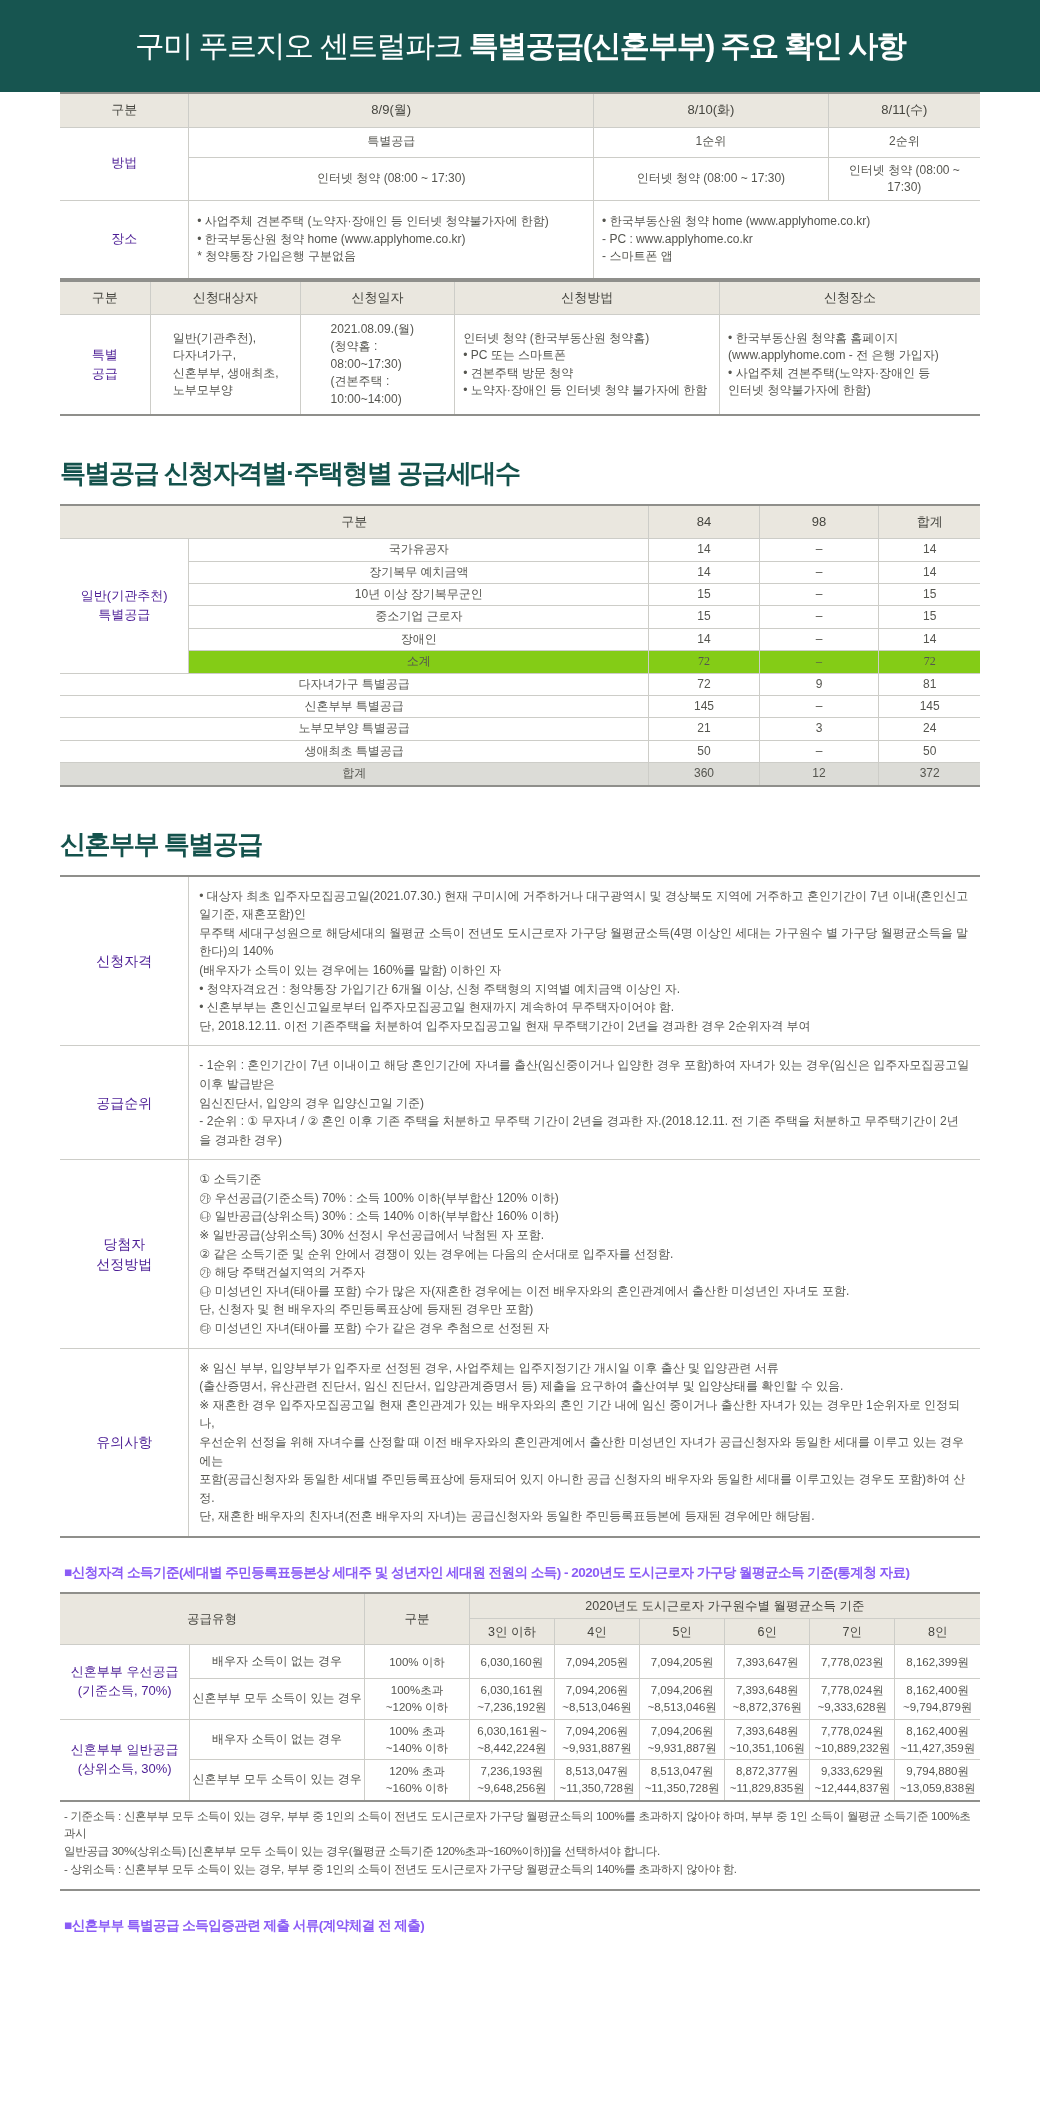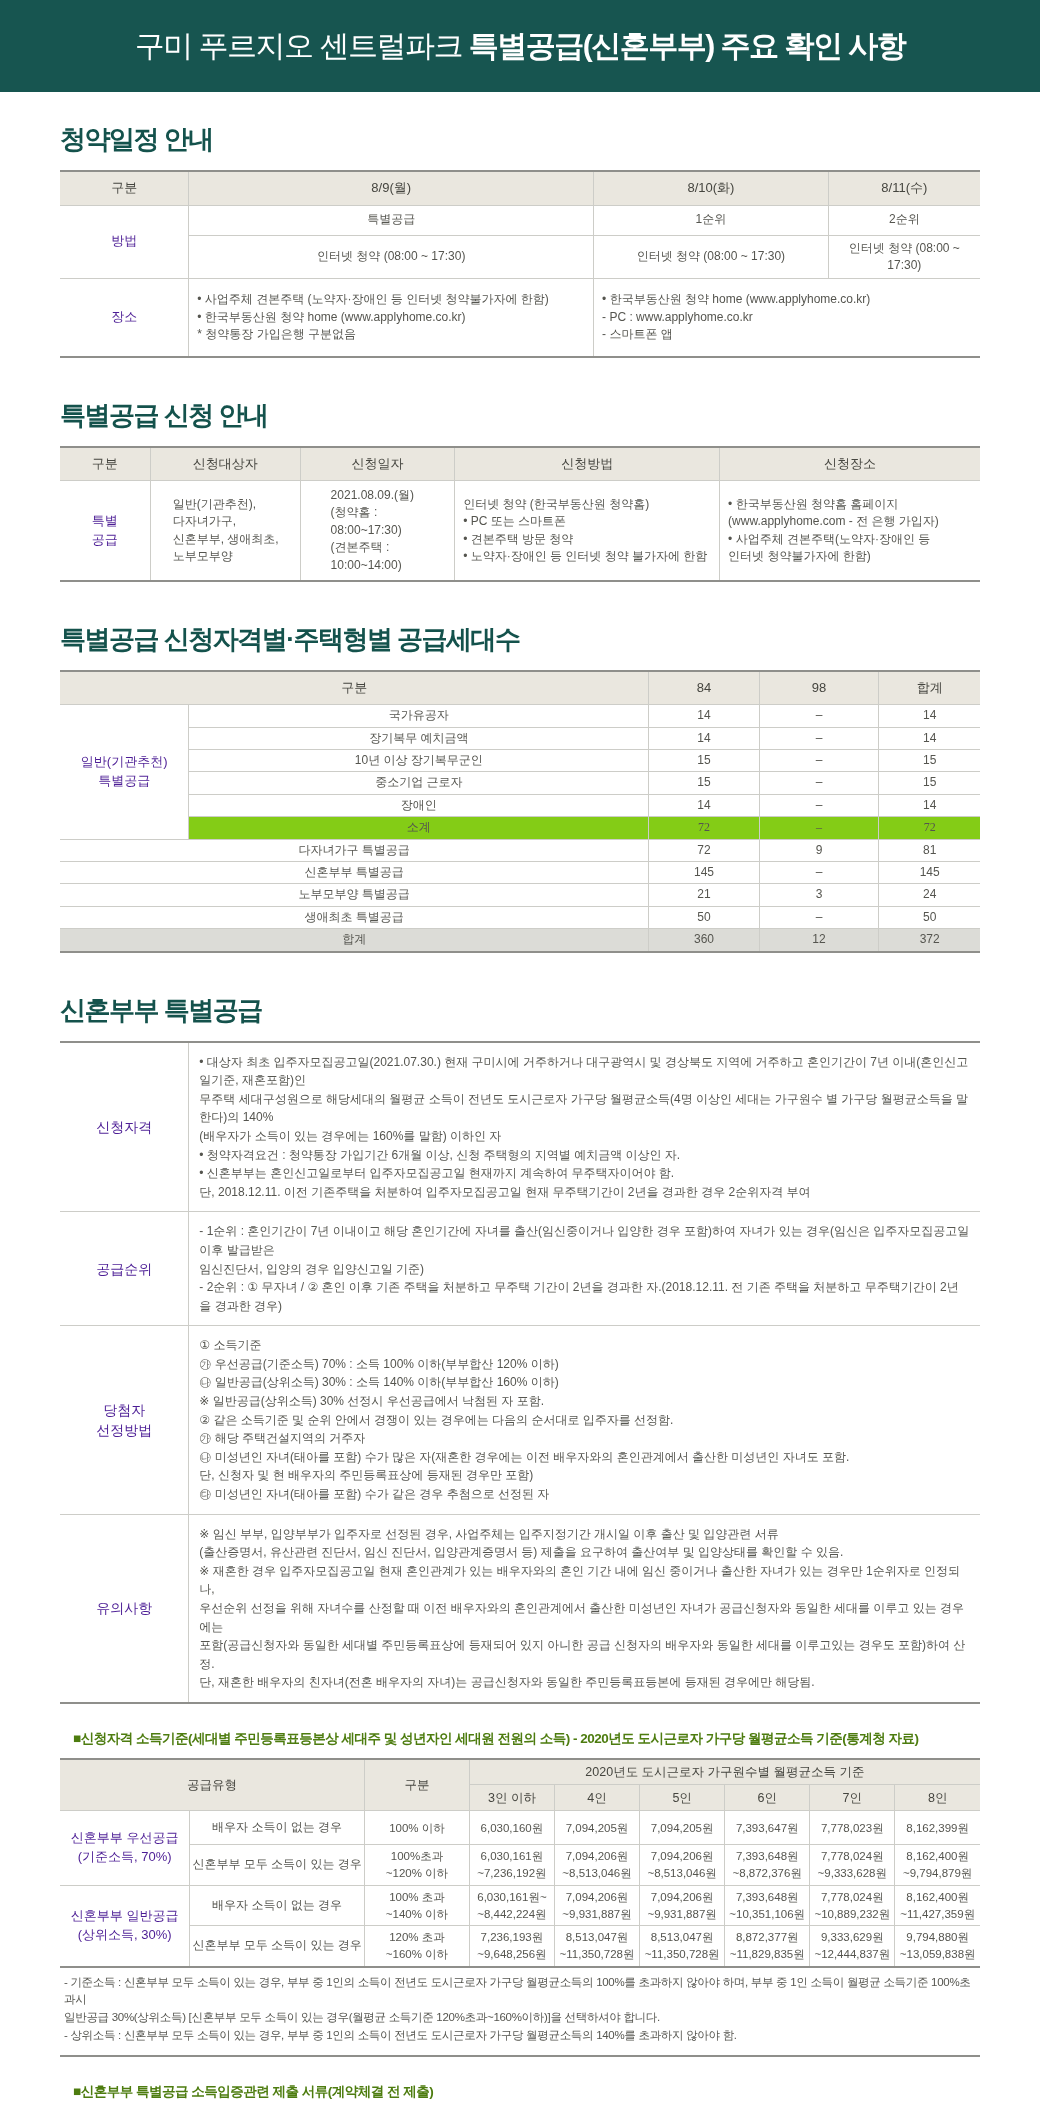--- a/index.html
+++ b/index.html
@@ -45,43 +45,42 @@
   .schedule tr.place td { height:78px; }
   .apply td { height:100px; }
   .units td { height:18px; padding:2px 8px; }
   .units tr.subtotal td { background:#84cc16;font-family:Liberation Serif, serif; }
   .units tr.total td { background:#dcdcd7; }
   .newlywed td { padding:10px 10px; }
   .newlywed td.lab { font-size:14px; }
   .newlywed td.body { font-size:12px; line-height:1.55; }
 
   .note {
-    font-weight:bold; color:#4d7c0f; font-size:13.5px;
-    letter-spacing:-0.5px; margin:26px 13px 10px;
+    font-weight:bold; color:#8b5cf6; font-size:13.5px;
+    letter-spacing:-0.5px; margin:26px 4px 10px;
   }
   .income th, .income td { padding:3px 2px; font-size:11.5px; }
   .income th { height:26px; font-size:12.5px; }
   .income td { height:34px; }
   .income td.typ { font-size:12px; }
   .footnotes {
     font-size:11.5px; line-height:1.55; color:#55554f;
     white-space:pre-line; padding:6px 4px 10px;
     border-bottom:2px solid #8f8f8b; letter-spacing:-0.3px;
   }
 </style>
 </head>
 <body>
 
 <div class="banner">
   <div class="banner-title"><span>구미 푸르지오 센트럴파크 </span><b>특별공급(신혼부부) 주요 확인 사항</b></div>
 </div>
 
 <div class="content">
 
-  <h2 class="sec first">청약일정 안내</h2>
   <table class="tbl schedule">
     <colgroup>
         <col style="width:14%">
         <col style="width:44%">
         <col style="width:25.5%">
         <col style="width:16.5%">
       </colgroup>
     <tbody>
         <tr>
       <th>구분</th>
@@ -105,21 +104,20 @@
       <td class="left">• 사업주체 견본주택 (노약자·장애인 등 인터넷 청약불가자에 한함)
 • 한국부동산원 청약 home (www.applyhome.co.kr)
    * 청약통장 가입은행 구분없음</td>
       <td colspan="2" class="left">• 한국부동산원 청약 home (www.applyhome.co.kr)
    - PC : www.applyhome.co.kr
    - 스마트폰 앱</td>
     </tr>
   </tbody>
     </table>
 
-  <h2 class="sec">특별공급 신청 안내</h2>
   <table class="tbl apply">
     <colgroup>
         <col style="width:9.8%">
         <col style="width:16.3%">
         <col style="width:16.8%">
         <col style="width:28.8%">
         <col style="width:28.3%">
       </colgroup>
     <tbody>
         <tr>

